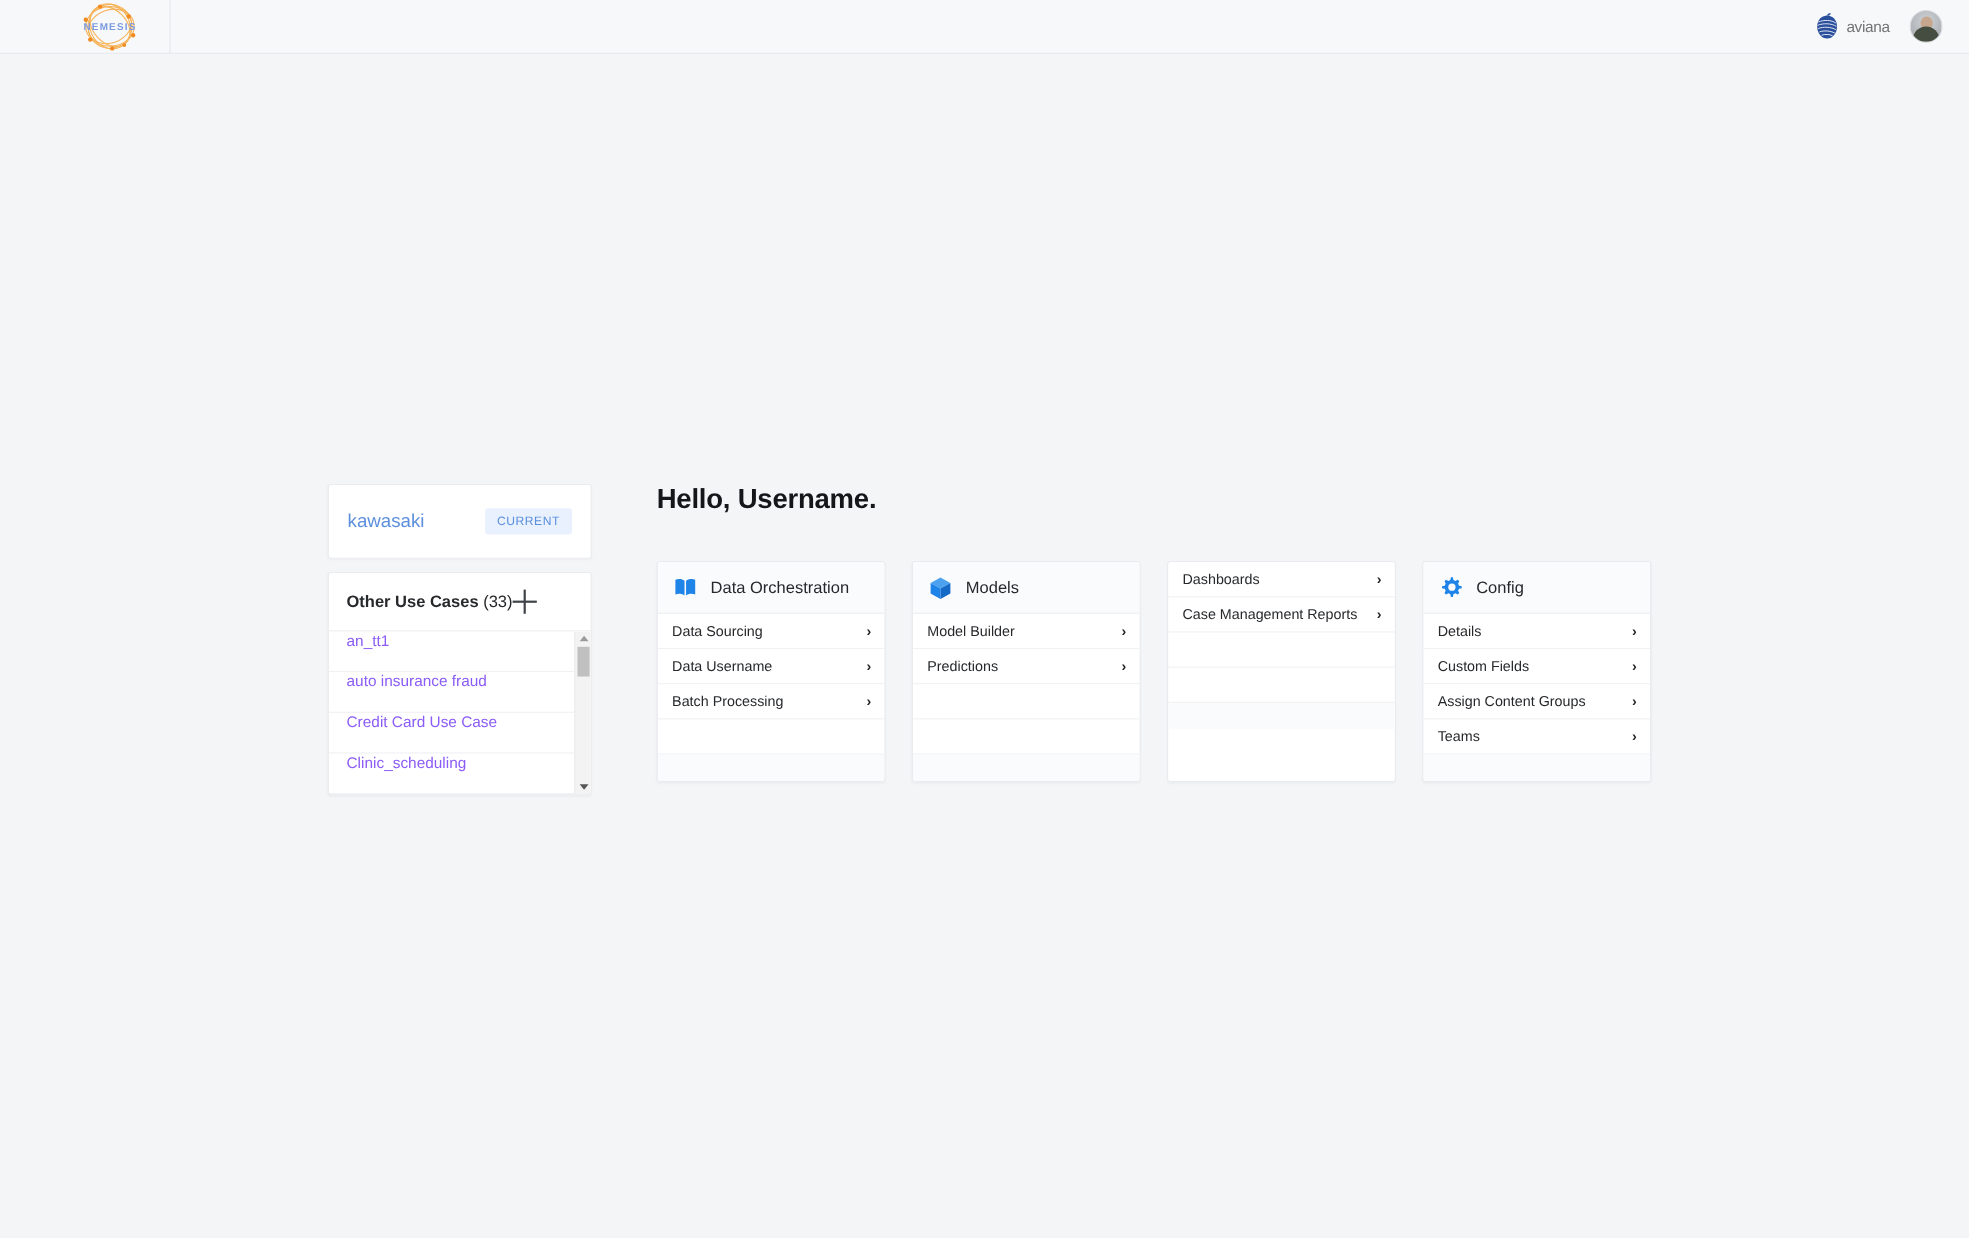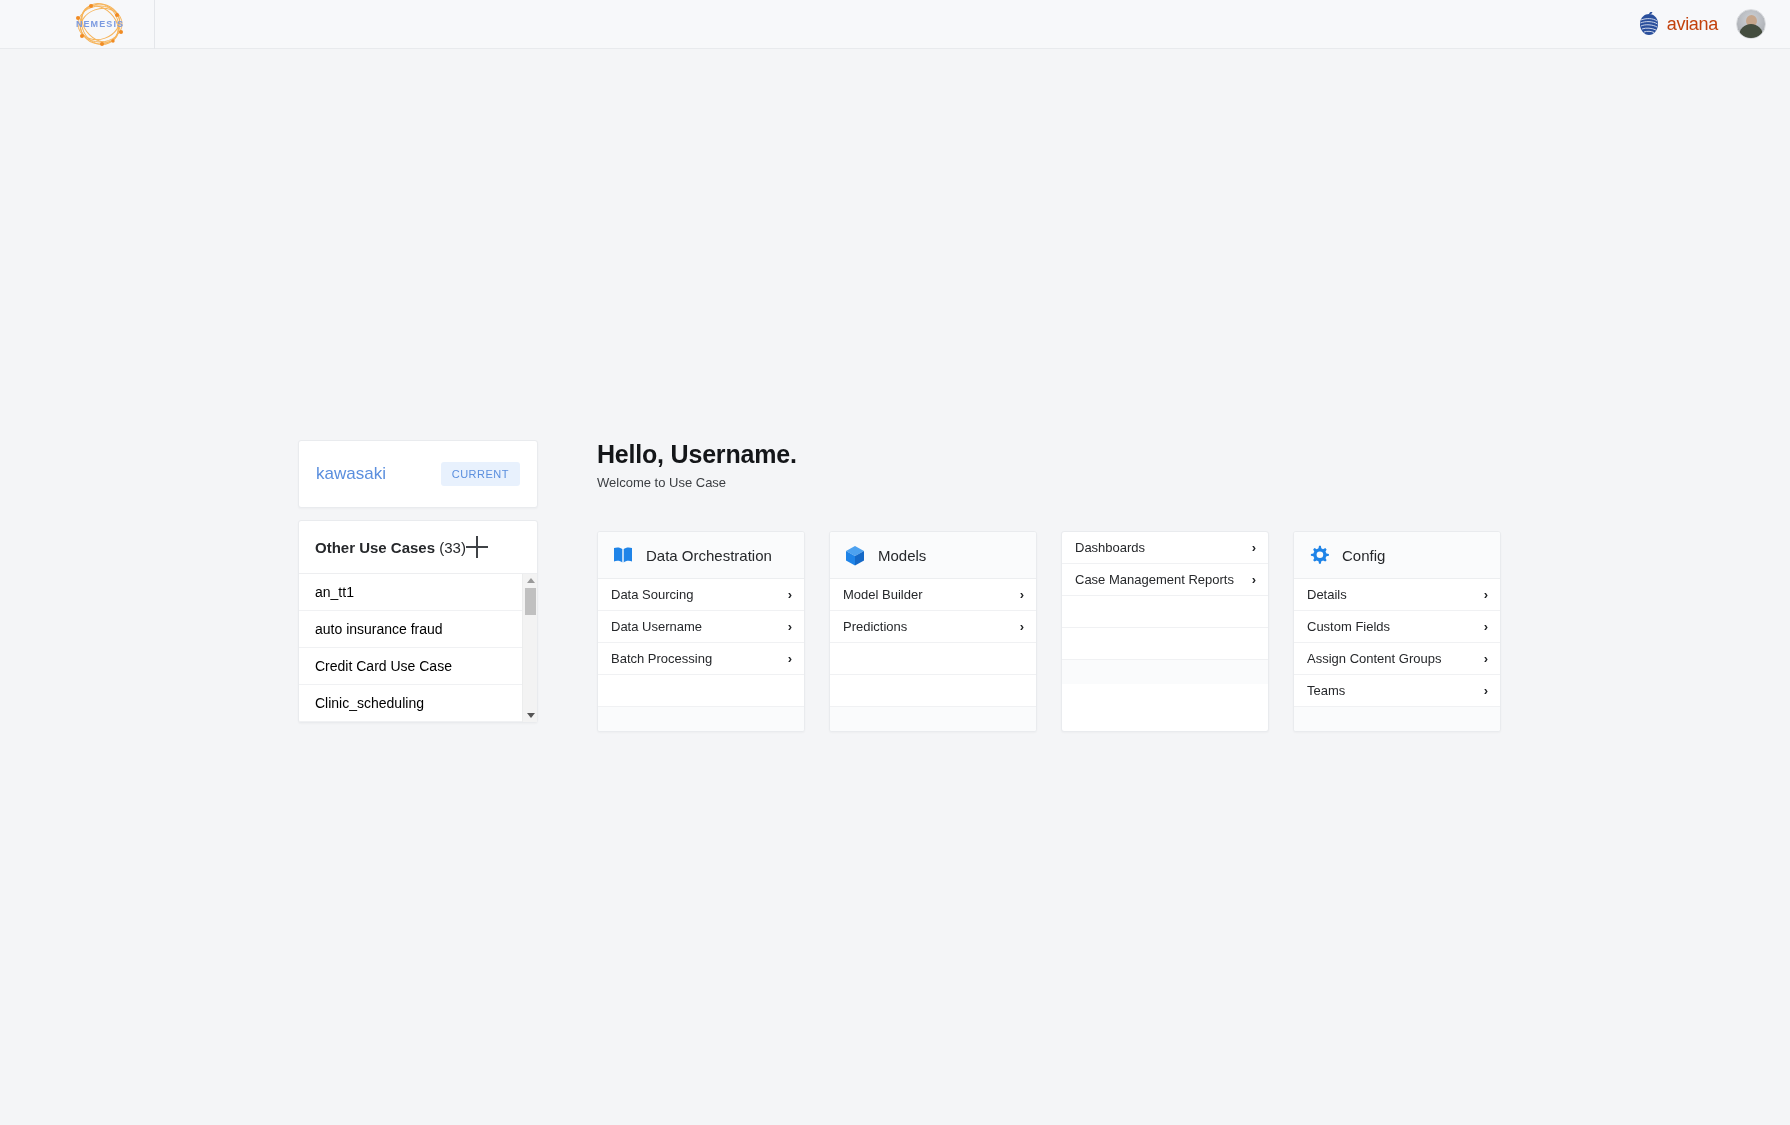--- a/index.html
+++ b/index.html
@@ -51,22 +51,22 @@
   }
   .topbar-right {
     margin-left: auto;
     display: flex;
     align-items: center;
     gap: 18px;
     padding-right: 24px;
   }
   .aviana-logo { display: flex; align-items: center; gap: 5px; }
   .aviana-text {
-    font-size: 18px;
-    color: #c2410c;
+    font-size: 14px;
+    color: #737373;
     letter-spacing: -0.3px;
   }
   .avatar {
     width: 30px; height: 30px;
     border-radius: 50%;
     background: radial-gradient(circle at 50% 34%, #cfd2d6 0%, #b9bcc1 48%, #9ea1a6 100%);
     position: relative;
     overflow: hidden;
     border: 1px solid #d9dbde;
   }
@@ -160,24 +160,24 @@
   .plus-btn:after  { top: 0; left: 10px; height: 22px; width: 1.6px; }
 
   .uc-list {
     position: relative;
     height: 148px;
     overflow: hidden;
   }
   .uc-item {
     height: 37px;
     display: flex;
-    align-items: center;
+    align-items: flex-start;
     padding-left: 16px;
     font-size: 14px;
-    color: #000000;
+    color: #8b5cf6;
     border-bottom: 1px solid #f0f1f3;
     width: 223px;
   }
   .uc-item:last-child { border-bottom: none; }
 
   .scrollbar {
     position: absolute;
     right: 0; top: 0;
     width: 15px;
     height: 148px;
@@ -357,21 +357,20 @@
             <div class="sb-arrow up"></div>
             <div class="sb-thumb"></div>
             <div class="sb-arrow down"></div>
           </div>
         </div>
       </div>
     </div>
 
     <div class="right-col">
       <div class="greeting">Hello, Username.</div>
-      <div class="subgreeting">Welcome to Use Case</div>
 
       <div class="cards-row">
 
         <div class="mod-card">
           <div class="mod-header">
             <span class="mod-icon">
               <svg width="20" height="18" viewBox="0 0 20 18">
                 <path d="M1 2 C4 1 7.5 1.4 9.3 3 L9.3 16.4 C7.5 14.8 4 14.4 1 15.4 Z" fill="#1f84e8"></path>
                 <path d="M19 2 C16 1 12.5 1.4 10.7 3 L10.7 16.4 C12.5 14.8 16 14.4 19 15.4 Z" fill="#1f84e8"></path>
               </svg>

